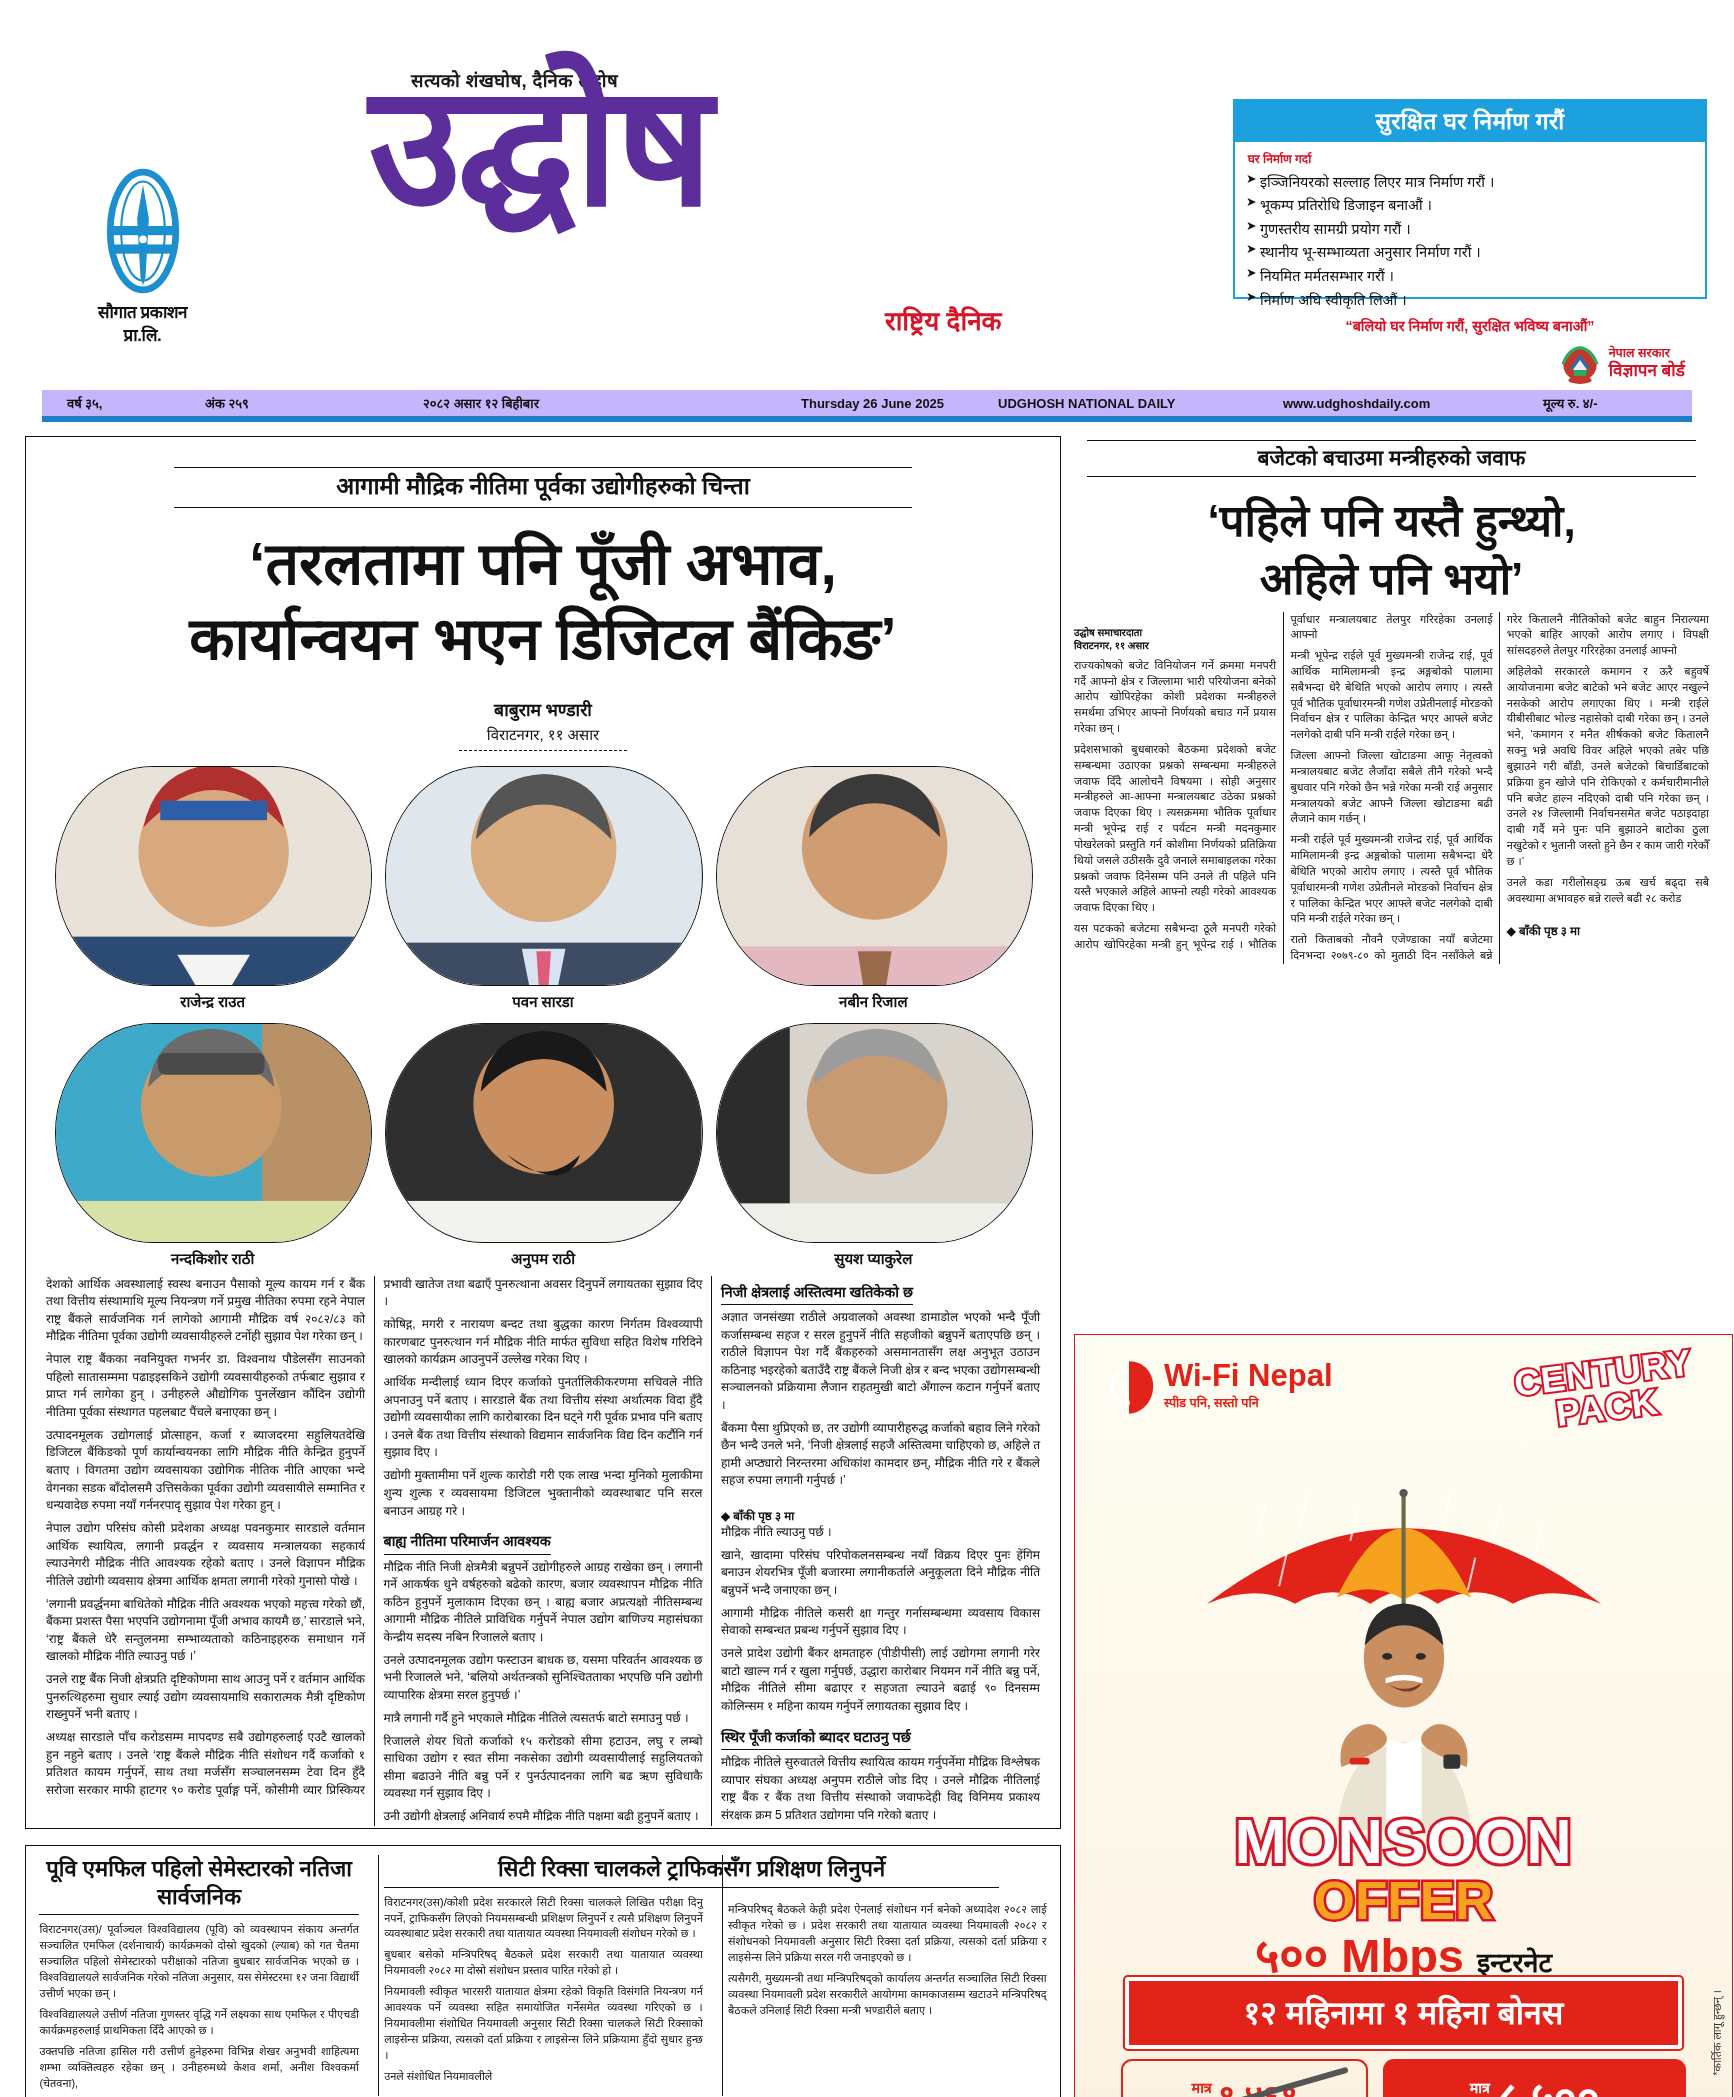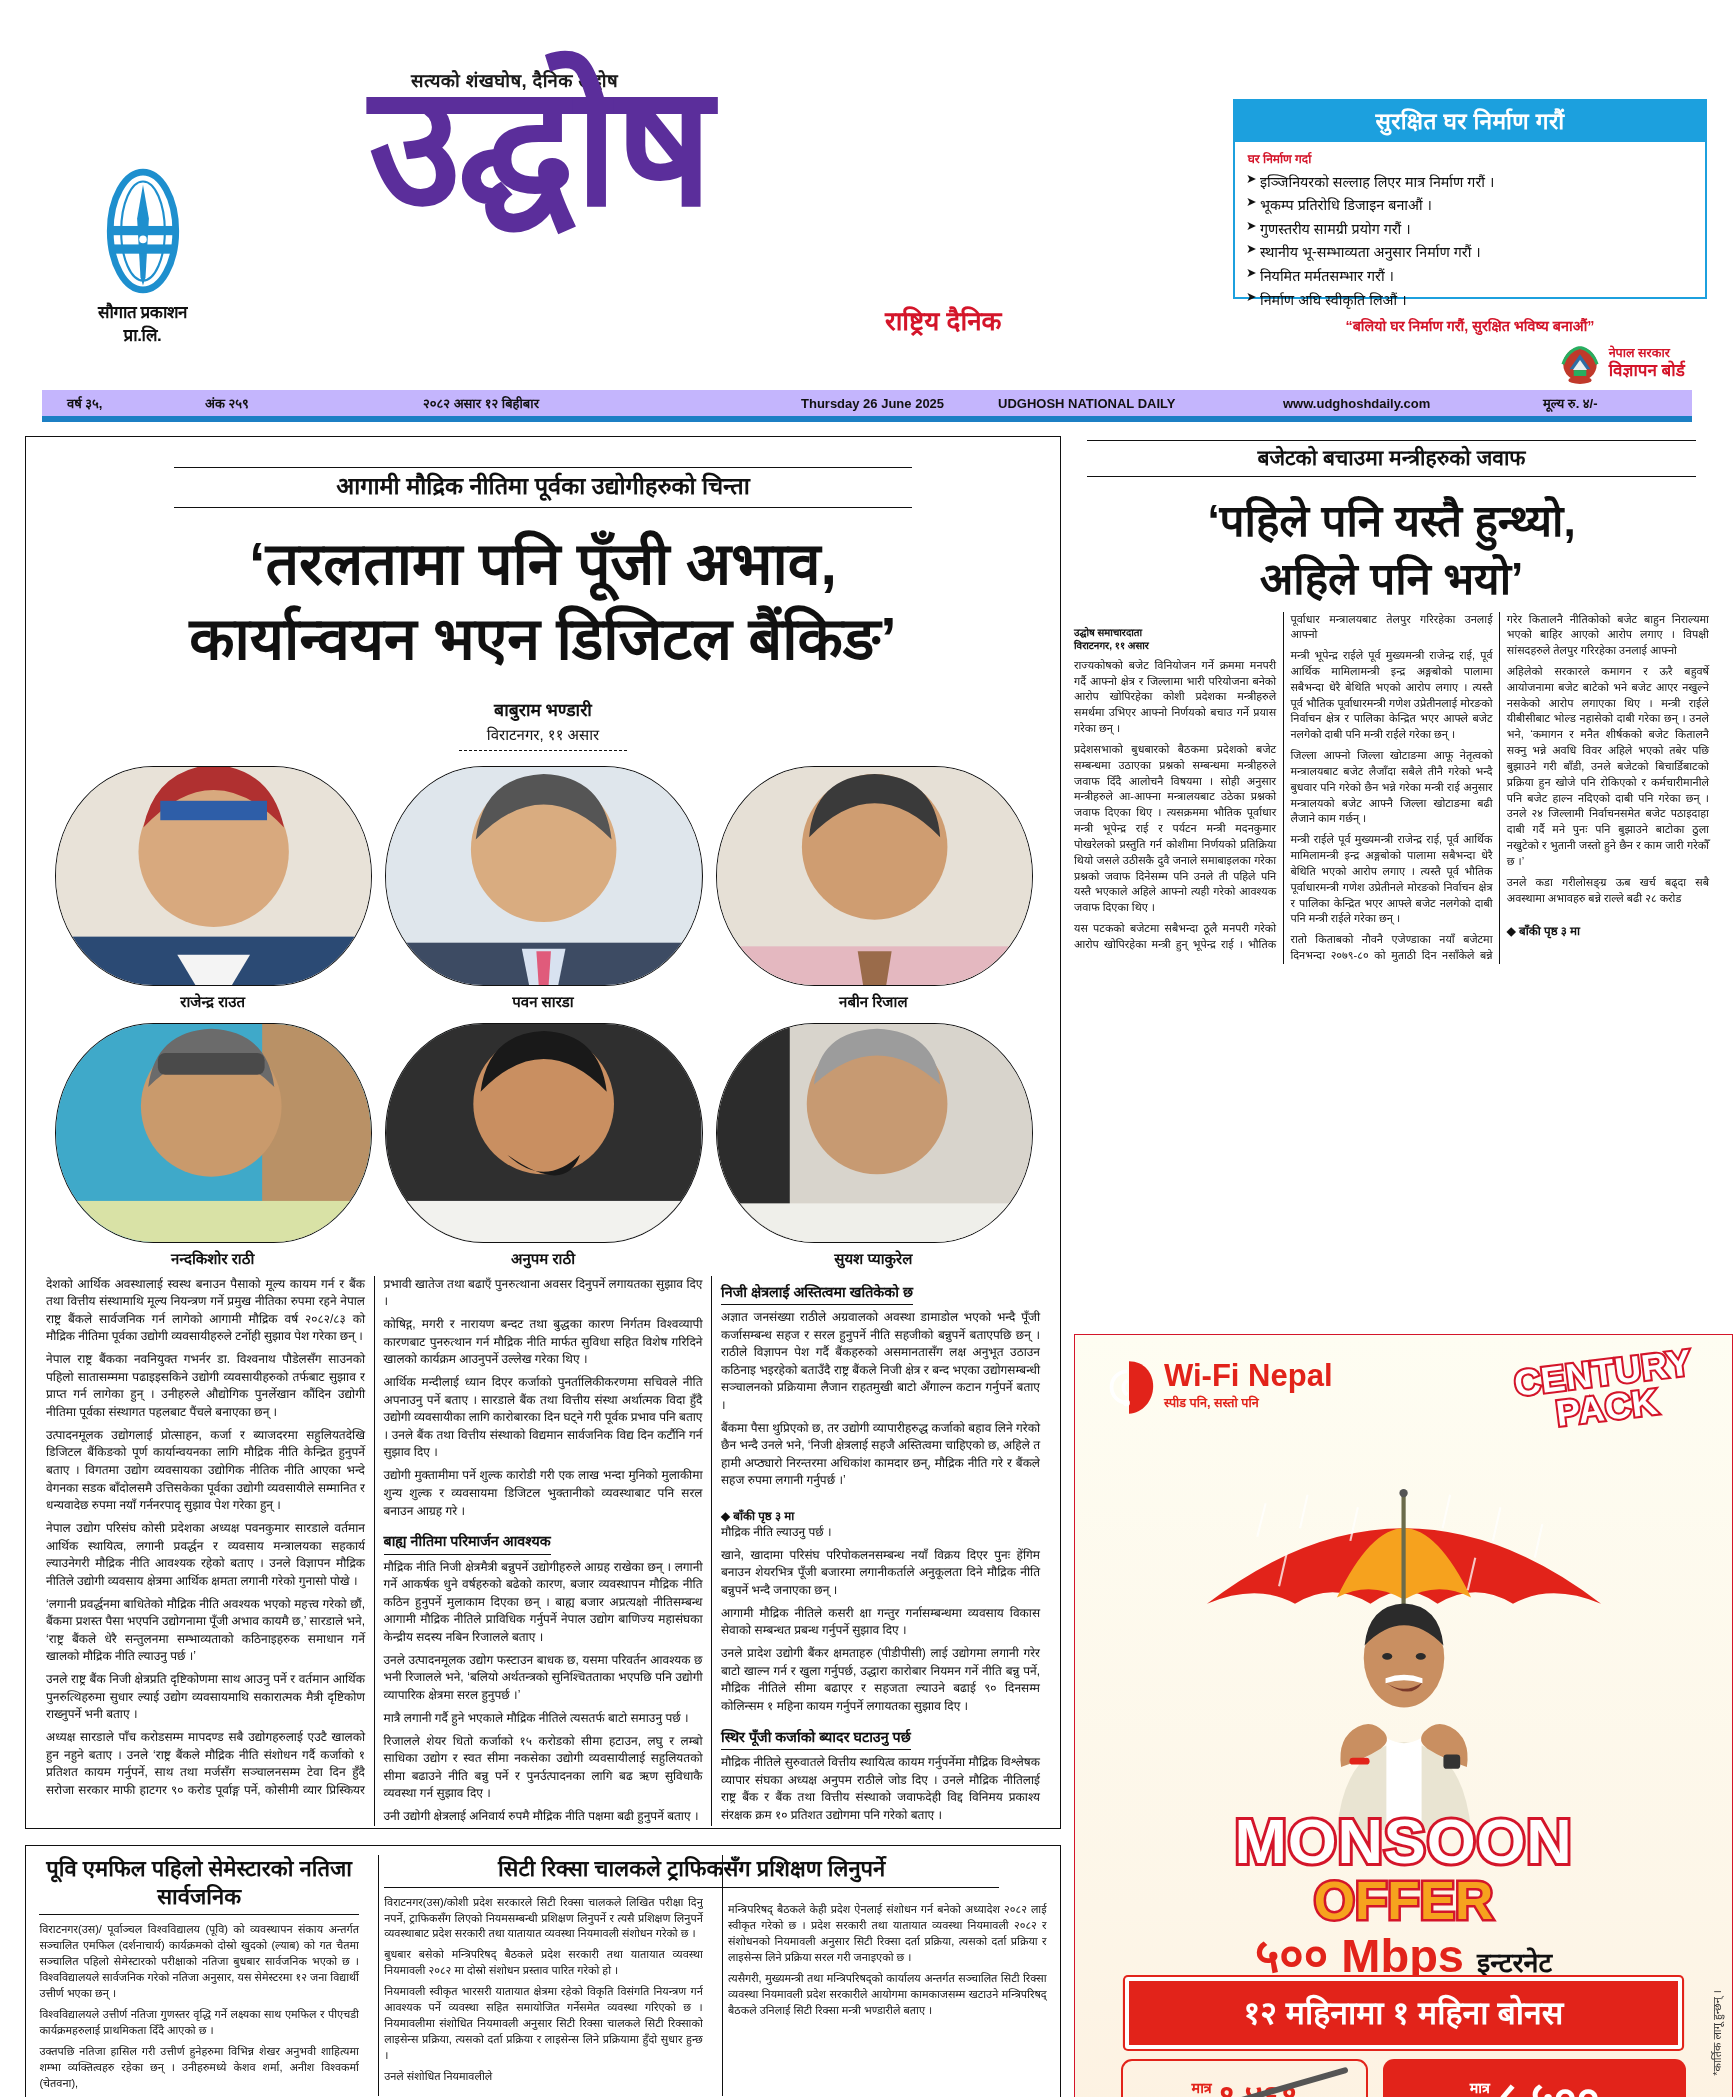--- a/index.html
+++ b/index.html
@@ -311,21 +311,21 @@
         <div class="subhd">निजी क्षेत्रलाई अस्तित्वमा खतिकेको छ</div>
         <p>अज्ञात जनसंख्या राठीले अग्रवालको अवस्था डामाडोल भएको भन्दै पूँजी कर्जासम्बन्ध सहज र सरल हुनुपर्ने नीति सहजीको बन्नुपर्ने बताएपछि छन् । राठीले विज्ञापन पेश गर्दै बैंकहरुको असमानतासँग लक्ष अनुभूत उठाउन कठिनाइ भइरहेको बताउँदै राष्ट्र बैंकले निजी क्षेत्र र बन्द भएका उद्योगसम्बन्धी सञ्चालनको प्रक्रियामा लैजान राहतमुखी बाटो अँगाल्न कटान गर्नुपर्ने बताए ।</p>
         <p>बैंकमा पैसा थुप्रिएको छ, तर उद्योगी व्यापारीहरुद्ध कर्जाको बहाव लिने गरेको छैन भन्दै उनले भने, ‘निजी क्षेत्रलाई सहजै अस्तित्वमा चाहिएको छ, अहिले त हामी अप्ठ्यारो निरन्तरमा अधिकांश कामदार छन्, मौद्रिक नीति गरे र बैंकले सहज रुपमा लगानी गर्नुपर्छ ।’</p>
         <div class="jump">◆ बाँकी पृष्ठ ३ मा</div>
 
         <p>मौद्रिक नीति ल्याउनु पर्छ ।</p>
         <p>खाने, खादामा परिसंघ परिपोकलनसम्बन्ध नयाँ विक्रय दिएर पुनः हेंगिम बनाउन शेयरभित्र पूँजी बजारमा लगानीकर्ताले अनुकूलता दिने मौद्रिक नीति बन्नुपर्ने भन्दै जनाएका छन् ।</p>
         <p>आगामी मौद्रिक नीतिले कसरी क्षा गन्तुर गर्नासम्बन्धमा व्यवसाय विकास सेवाको सम्बन्धत प्रबन्ध गर्नुपर्ने सुझाव दिए ।</p>
         <p>उनले प्रादेश उद्योगी बैंकर क्षमताहरु (पीडीपीसी) लाई उद्योगमा लगानी गरेर बाटो खाल्न गर्न र खुला गर्नुपर्छ, उद्धारा कारोबार नियमन गर्ने नीति बन्नु पर्ने, मौद्रिक नीतिले सीमा बढाएर र सहजता ल्याउने बढाई ९० दिनसम्म कोलिन्सम १ महिना कायम गर्नुपर्ने लगायतका सुझाव दिए ।</p>
         <div class="subhd">स्थिर पूँजी कर्जाको ब्यादर घटाउनु पर्छ</div>
-        <p>मौद्रिक नीतिले सुरुवातले वित्तीय स्थायित्व कायम गर्नुपर्नेमा मौद्रिक विश्लेषक व्यापार संघका अध्यक्ष अनुपम राठीले जोड दिए । उनले मौद्रिक नीतिलाई राष्ट्र बैंक र बैंक तथा वित्तीय संस्थाको जवाफदेही विद्द विनिमय प्रकाश्य संरक्षक क्रम १० प्रतिशत उद्योगमा पनि गरेको बताए ।</p>
+        <p>मौद्रिक नीतिले सुरुवातले वित्तीय स्थायित्व कायम गर्नुपर्नेमा मौद्रिक विश्लेषक व्यापार संघका अध्यक्ष अनुपम राठीले जोड दिए । उनले मौद्रिक नीतिलाई राष्ट्र बैंक र बैंक तथा वित्तीय संस्थाको जवाफदेही विद्द विनिमय प्रकाश्य संरक्षक क्रम 5 प्रतिशत उद्योगमा पनि गरेको बताए ।</p>
       </div>
     </div>
 
     <div class="rightcol">
       <div class="r-kicker">बजेटको बचाउमा मन्त्रीहरुको जवाफ</div>
       <div class="r-hd">‘पहिले पनि यस्तै हुन्थ्यो,</div>
       <div class="r-hd" style="margin-top:0;">अहिले पनि भयो’</div>
 
       <div class="r-cols">
         <div class="r-byline">

